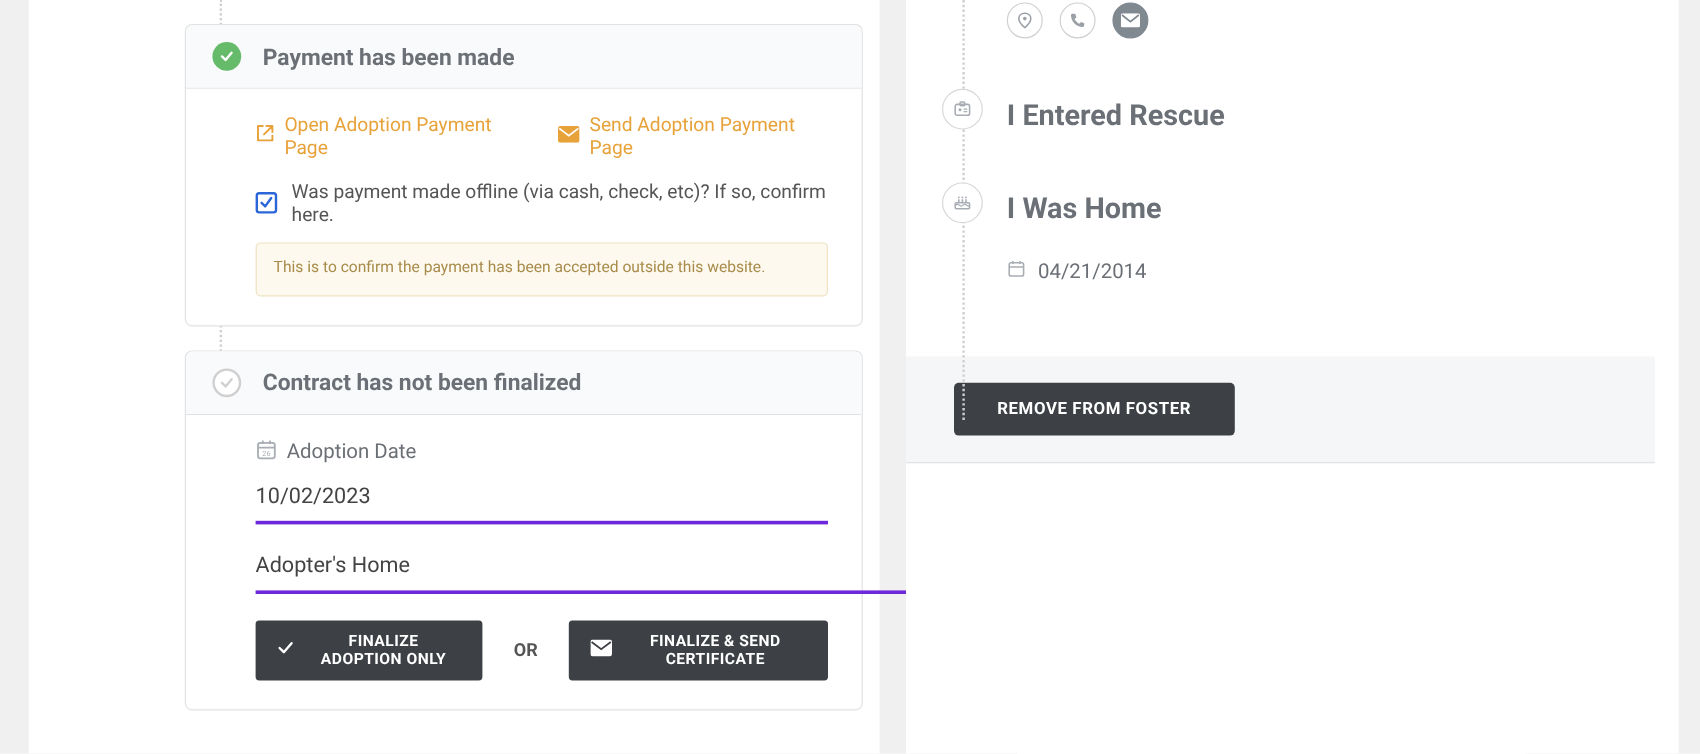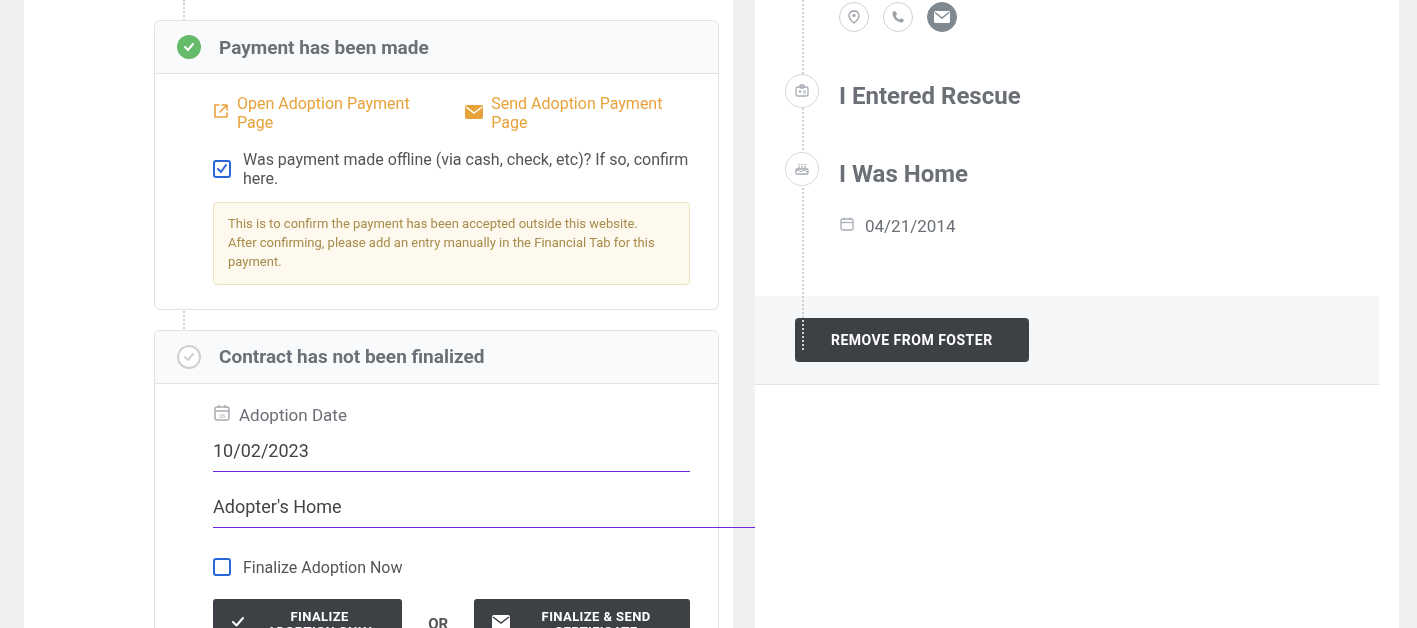--- a/index.html
+++ b/index.html
@@ -120,21 +120,21 @@
     align-items: center;
     gap: 8px;
     font-size: 17px;
     color: #6b6f76;
     margin-bottom: 8px;
   }
   .field-label svg { flex-shrink: 0; }
   .input, .select {
     width: 100%;
     border: none;
-    border-bottom: 1px solid #6d28d9;
+    border-bottom: 3px solid #6d28d9;
     padding: 6px 0 10px 0;
     font-size: 18px;
     color: #444;
     background: transparent;
     font-family: inherit;
   }
   .select-wrap {
     position: relative;
     width: 560px;
   }
@@ -323,21 +323,20 @@
         <div class="check-row">
           <div class="checkbox">
             <svg width="12" height="12" viewBox="0 0 12 12">
                 <path d="M2 6 L5 9 L10 2" stroke="#2b66d9" stroke-width="2" fill="none" stroke-linecap="round" stroke-linejoin="round"></path>
               </svg>
           </div>
           <span>Was payment made offline (via cash, check, etc)? If so, confirm here.</span>
         </div>
         <div class="info-box">
           <div>This is to confirm the payment has been accepted outside this website.</div>
-          <div>After confirming, please add an entry manually in the Financial Tab for this payment.</div>
         </div>
       </div>
     </div>
 
     <div class="card">
       <div class="card-header">
         <div class="status-circle status-pending">
           <svg width="12" height="12" viewBox="0 0 12 12">
               <path d="M2 6 L5 9 L10 3" stroke="#d0d0d0" stroke-width="2" fill="none" stroke-linecap="round" stroke-linejoin="round"></path>
             </svg>
@@ -357,24 +356,20 @@
                 </svg>
             </span>
             <span>Adoption Date</span>
           </div>
           <input class="input" type="text" value="10/02/2023" style="">
         </div>
         <div class="field-group">
           <div class="select-wrap">
             <div class="select">Adopter's Home</div>
           </div>
-        </div>
-        <div class="check-row-finalize" style="margin-top:30px">
-          <div class="checkbox unchecked"></div>
-          <span>Finalize Adoption Now</span>
         </div>
         <div class="btn-row">
           <button class="btn">
             <span>
               <svg width="14" height="14" viewBox="0 0 14 14">
                   <path d="M2 7 L5.5 10.5 L12 3" stroke="#fff" stroke-width="2" fill="none" stroke-linecap="round" stroke-linejoin="round"></path>
                 </svg>
             </span>
             <span>FINALIZE ADOPTION ONLY</span>
           </button>

